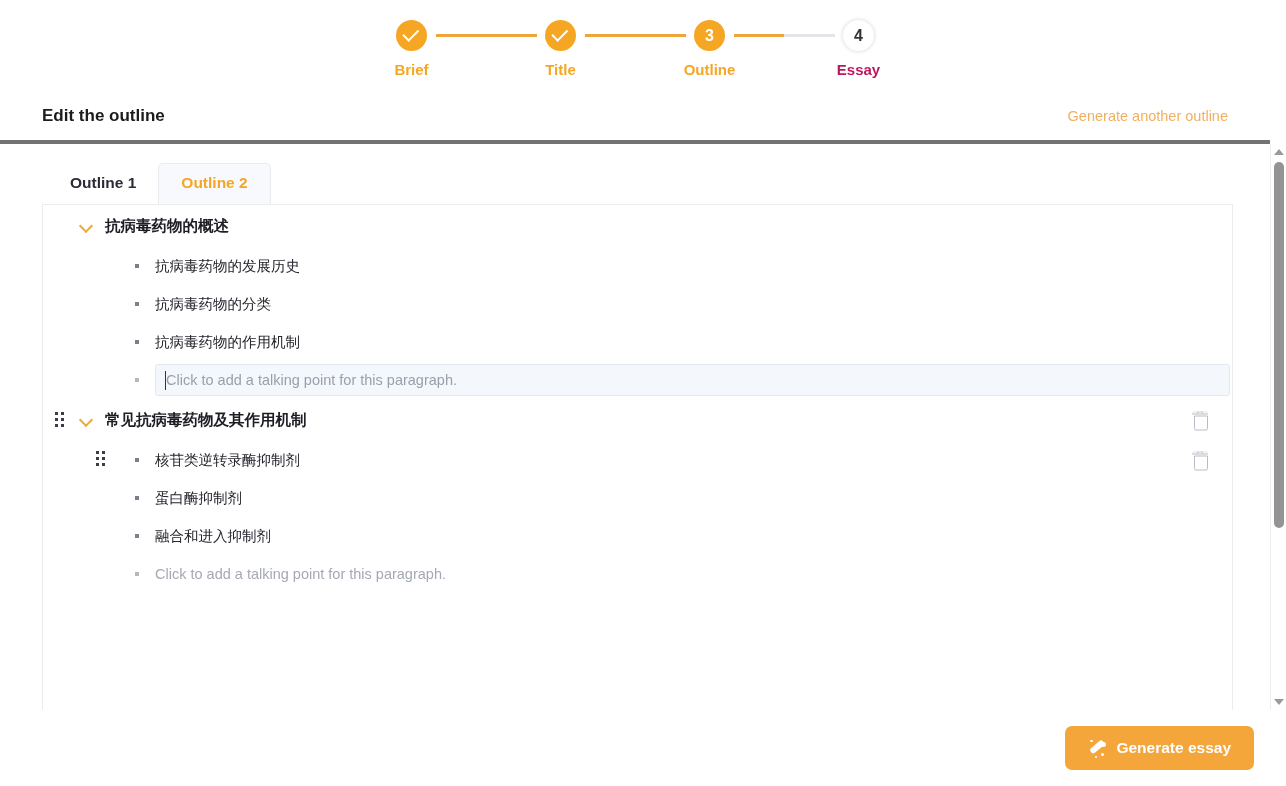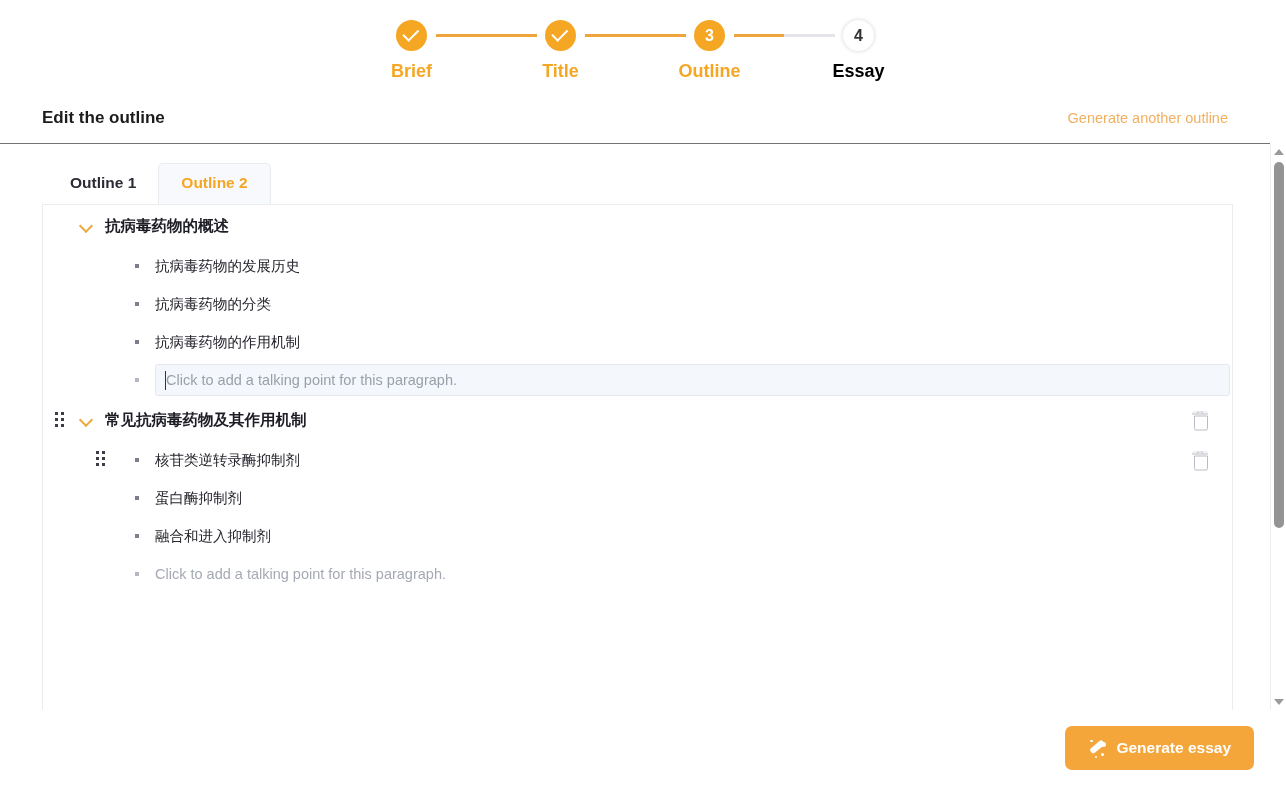--- a/index.html
+++ b/index.html
@@ -58,46 +58,46 @@
   }
   .check {
     display: block;
     width: 15px; height: 9px;
     border-left: 2.6px solid #fff;
     border-bottom: 2.6px solid #fff;
     transform: rotate(-45deg) translate(1px,-2px);
   }
   .step-label {
     margin-top: 10px;
-    font-size: 18px;
+    font-size: 15px;
     font-weight: bold;
     white-space: nowrap;
   }
   .step-label.active { color: #f5a623; }
-  .step-label.inactive { color: #000000; }
+  .step-label.inactive { color: #be185d; }
   .connector {
     height: 3px;
     width: 101px;
     margin-top: 14px;
     background: #f0a43c;
   }
   .connector.partial {
     background: linear-gradient(to right, #f0a43c 0%, #f0a43c 50%, #e2e4e8 50%, #e2e4e8 100%);
   }
 
   
   .page-header {
     position: absolute;
     left: 0; top: 92px;
     width: 1270px; height: 52px;
     display: flex;
     align-items: center;
     justify-content: space-between;
     padding: 0 42px;
-    border-bottom: 1px solid #737373;
+    border-bottom: 4px solid #737373;
   }
   .page-title {
     font-size: 17px;
     font-weight: bold;
     color: #1c1c1c;
   }
   .gen-another {
     font-size: 14.5px;
     color: #f0b060;
     cursor: pointer;

